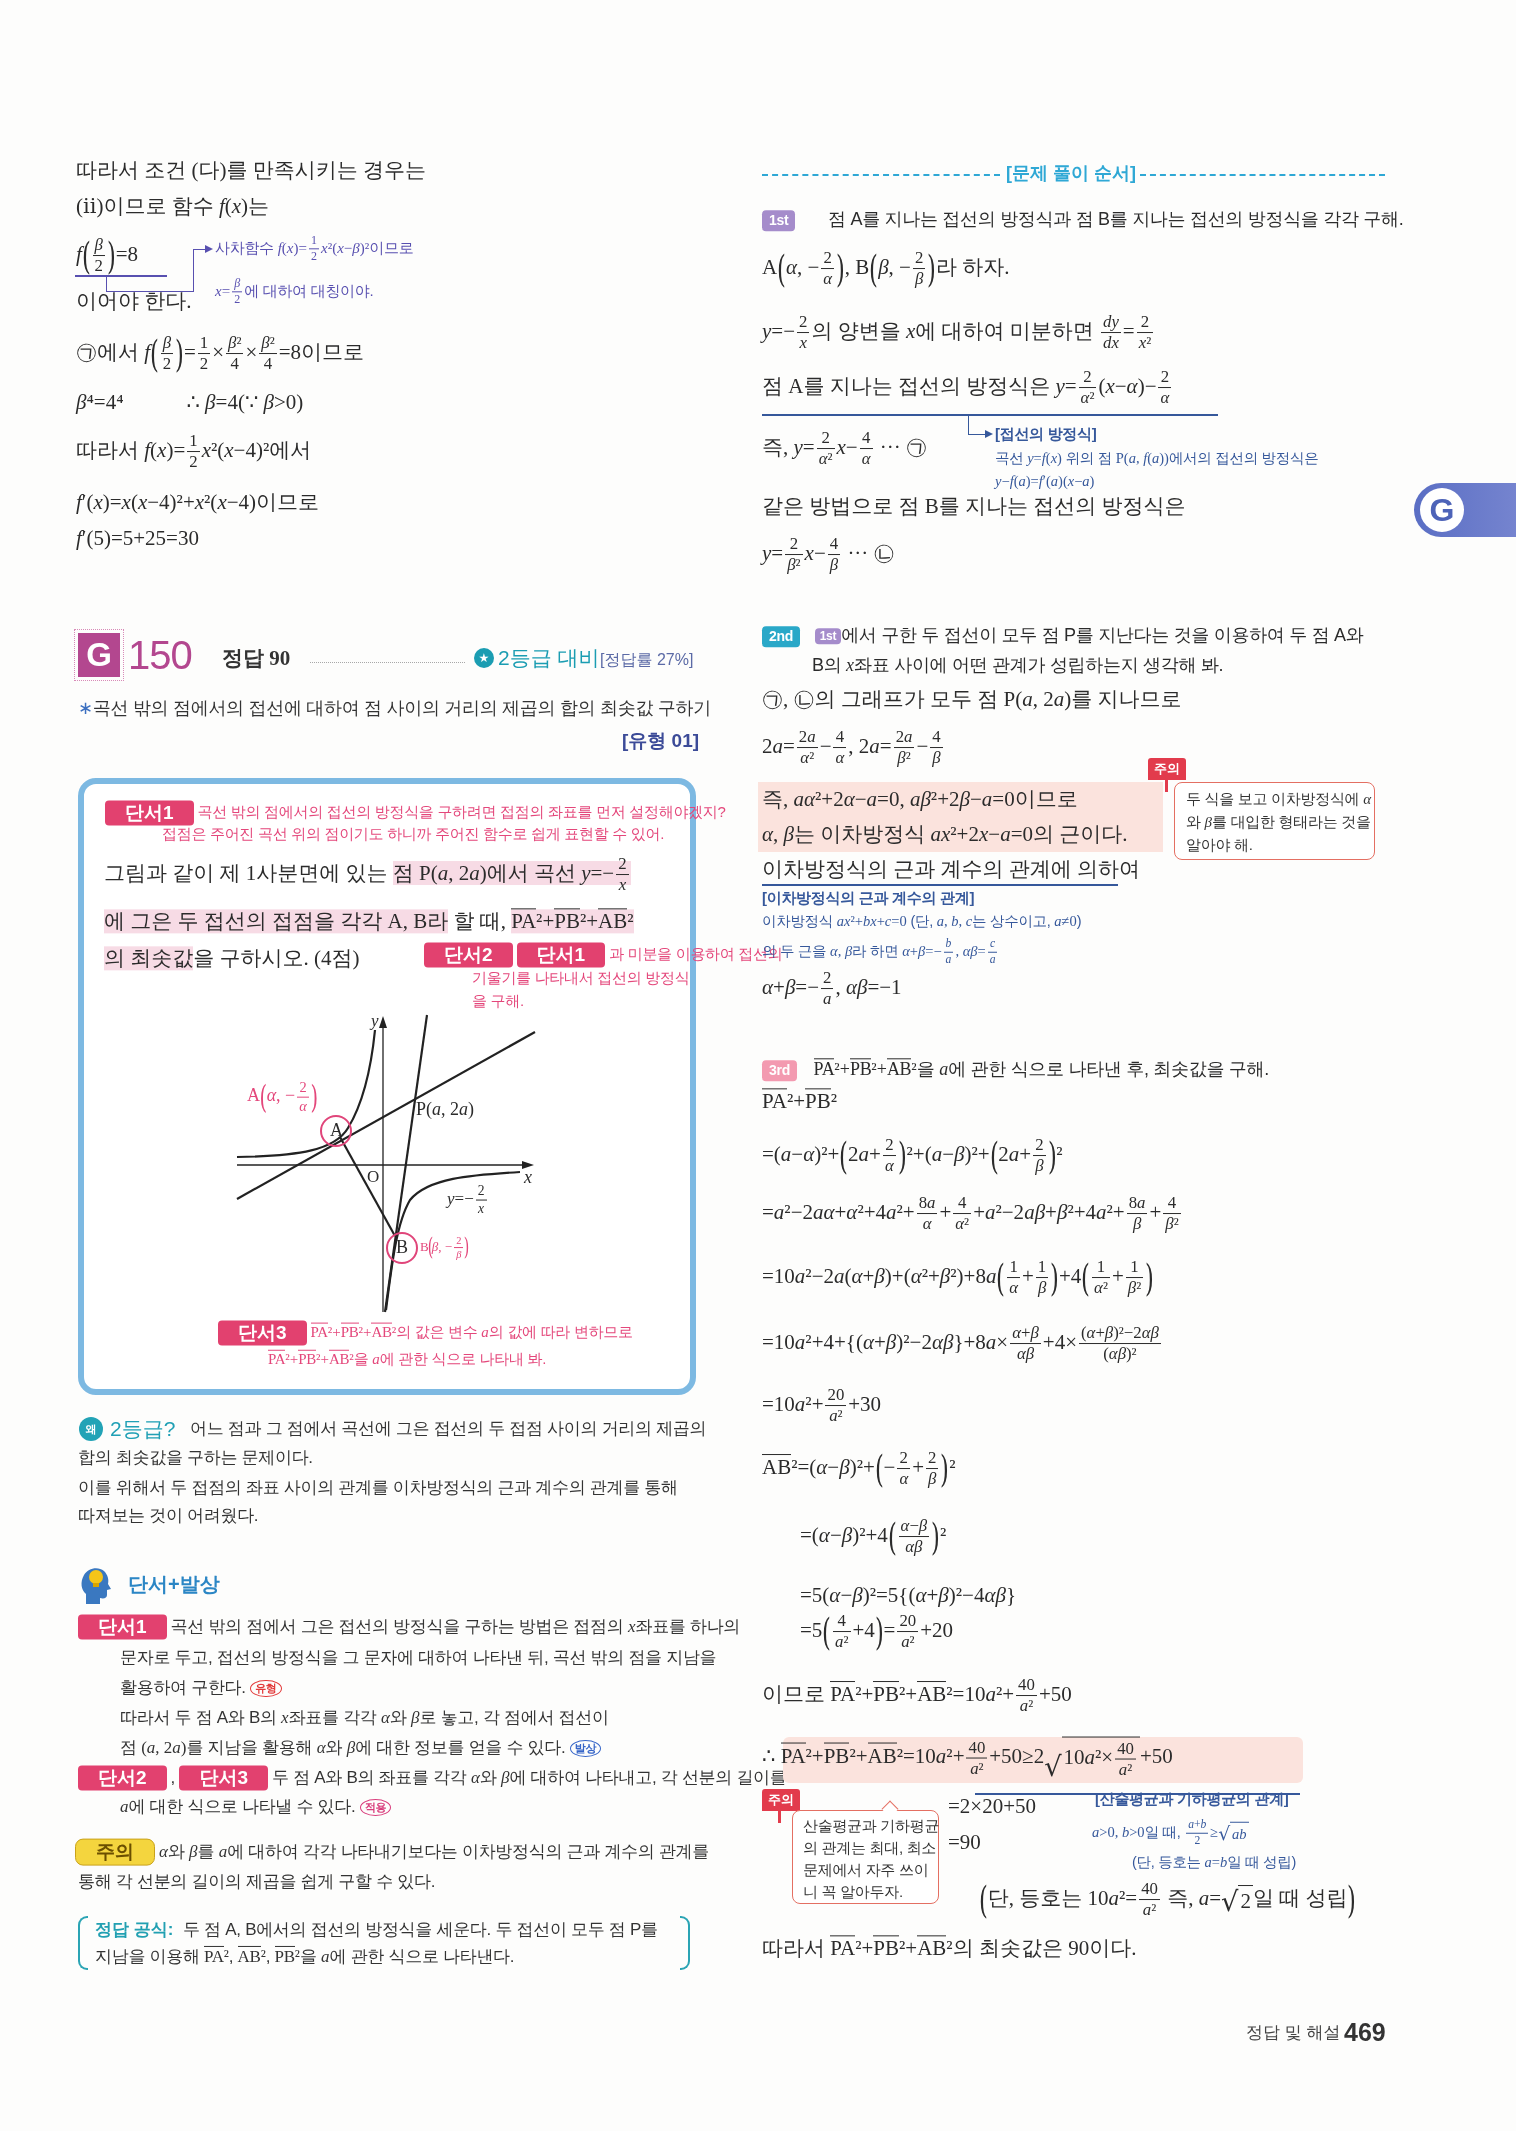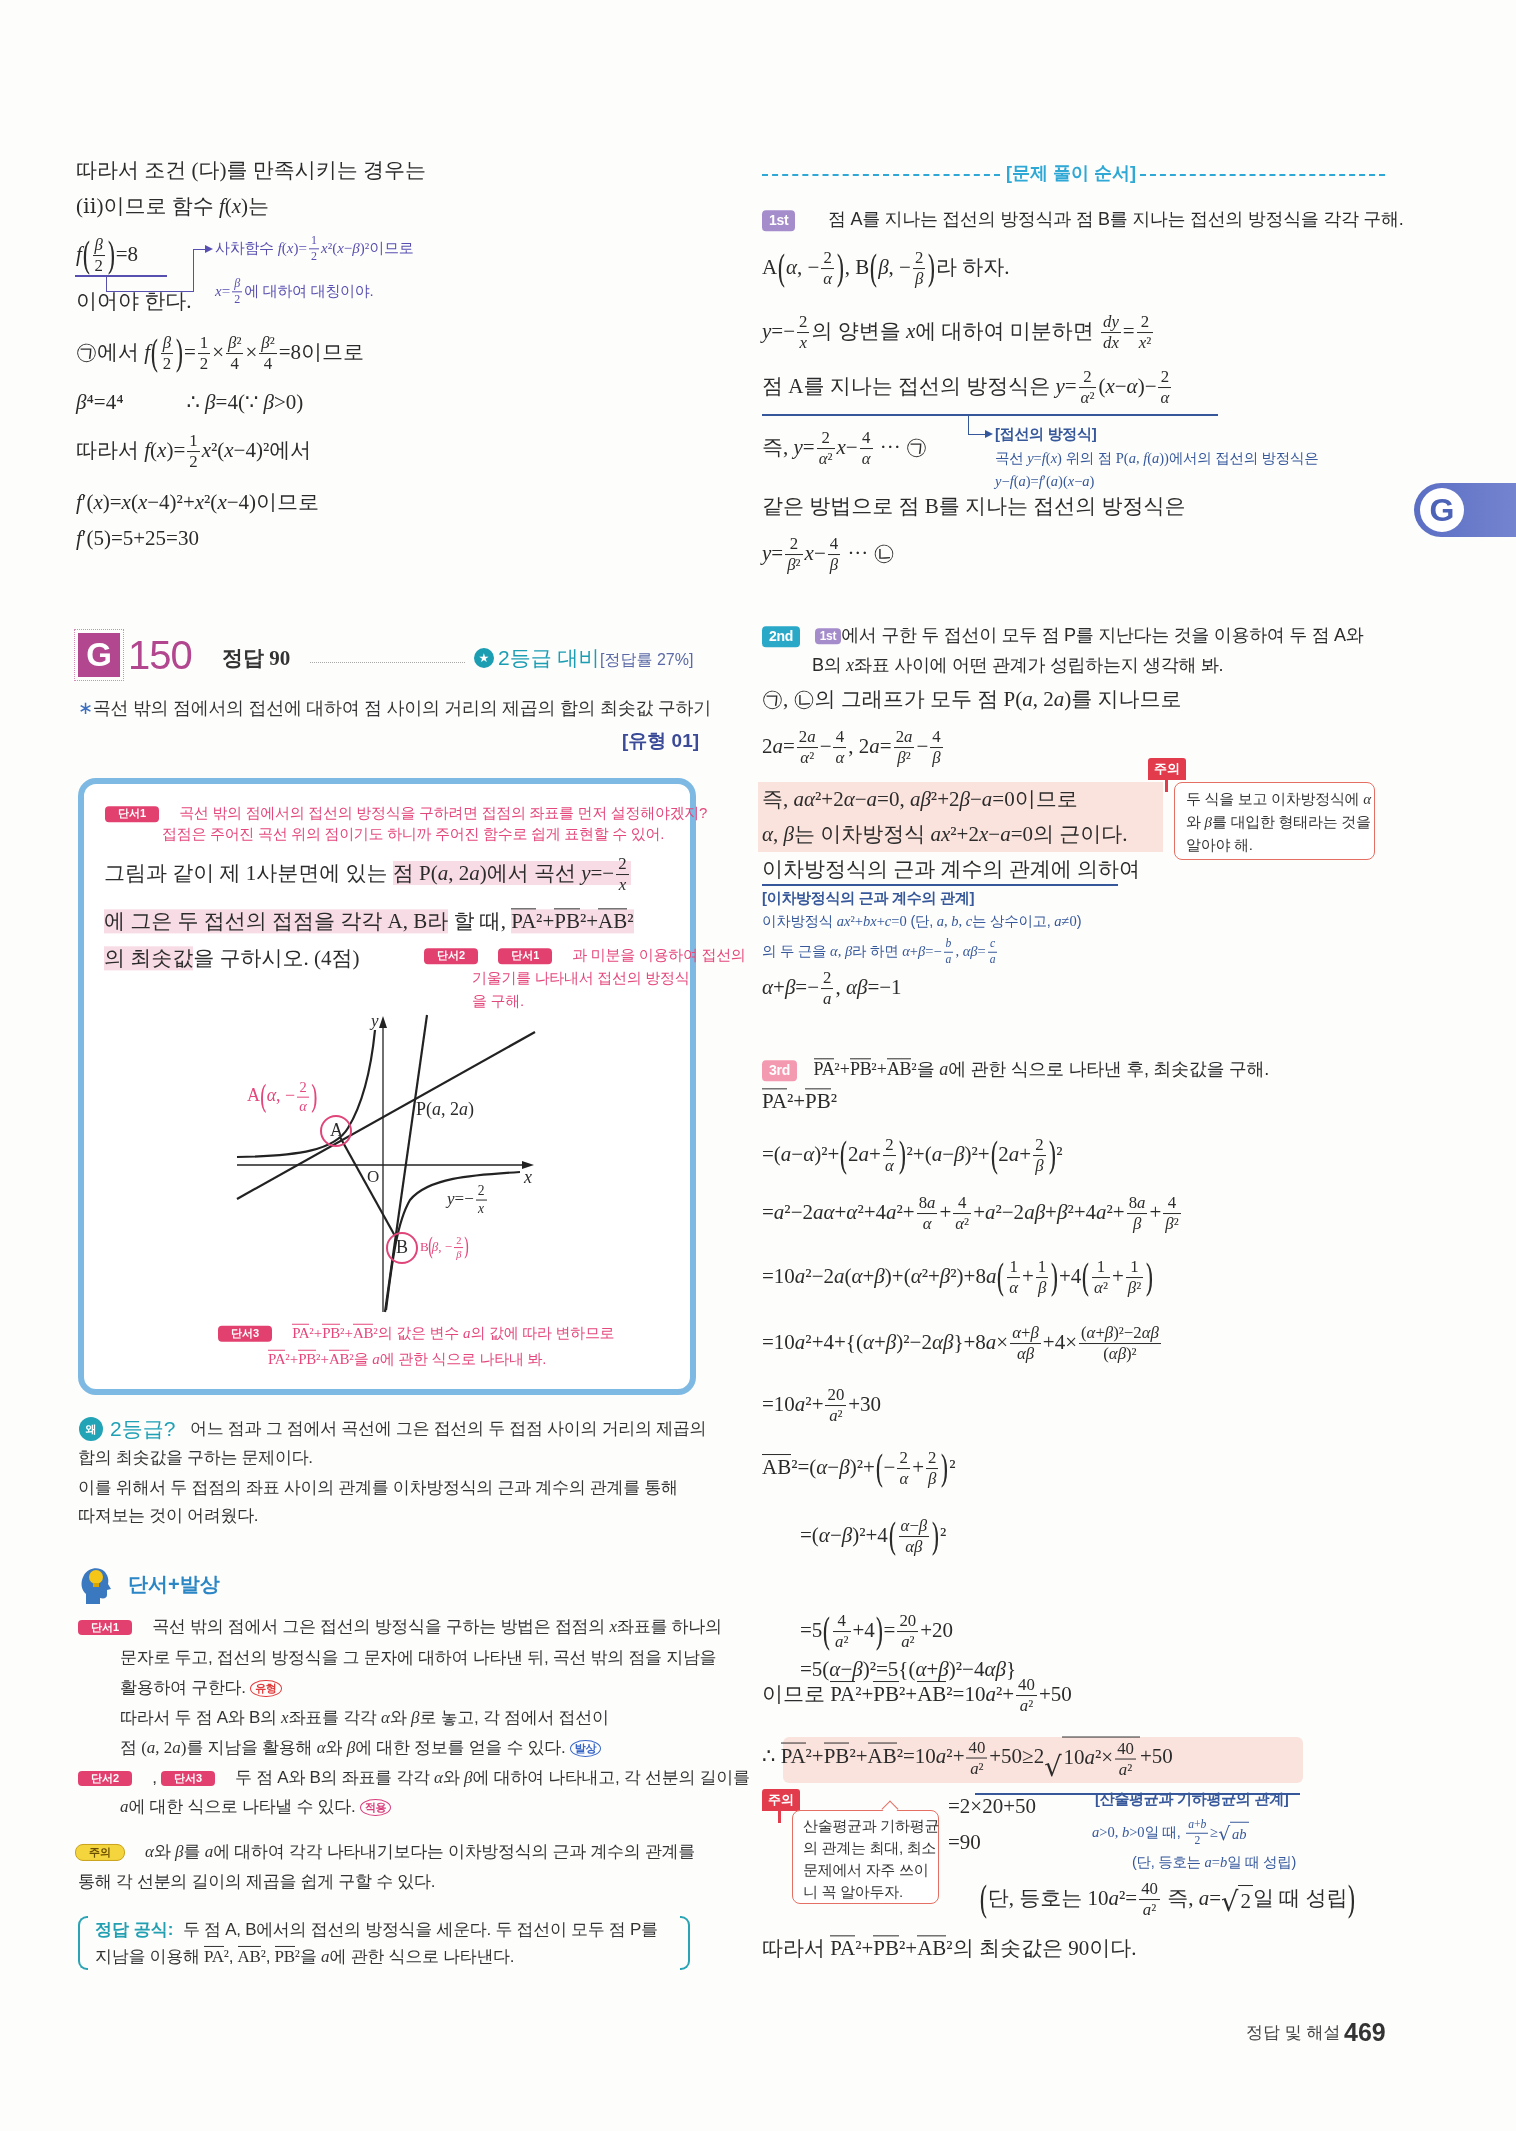--- a/index.html
+++ b/index.html
@@ -19,21 +19,21 @@
 .mi{font-style:italic}
 .frac{display:inline-flex;flex-direction:column;align-items:stretch;vertical-align:middle;font-size:0.8em;line-height:1.1;margin:0 2px}
 .frac>.num{border-bottom:1.2px solid currentColor;padding:0 2px 1px;display:block;text-align:center}
 .frac>.den{padding:1px 2px 0;display:block;text-align:center}
 .bp{display:inline-block;font-size:1.8em;line-height:0.9;vertical-align:middle;transform:scaleX(0.6);margin:0 -3px;font-family:"DejaVu Serif",serif;font-weight:normal;font-style:normal}
 .ov{display:inline-block;border-top:1.2px solid currentColor;line-height:1.05;padding-top:1px;font-family:"Liberation Serif",serif}
 .sqrt{display:inline-flex;align-items:stretch;vertical-align:middle}
 .rad{font-size:1.3em;line-height:1;align-self:flex-end;font-family:"DejaVu Serif",serif}
 .radicand{border-top:1.2px solid currentColor;padding:2px 2px 0;display:inline-block}
 .hl{background:#f7dbe5}
-.tag{display:inline-block;background:#e2416f;color:#fff;font-family:"Liberation Sans","DejaVu Sans",sans-serif;font-weight:bold;font-size:11px;padding:1px 13px;border-radius:4px;line-height:1.2;margin-right:20px;vertical-align:middle;font-style:normal;letter-spacing:0}
+.tag{display:inline-block;background:#e2416f;color:#fff;font-family:"Liberation Sans","DejaVu Sans",sans-serif;font-weight:bold;font-size:19px;padding:1px 20px;border-radius:4px;line-height:1.2;margin-right:4px;vertical-align:middle;font-style:normal;letter-spacing:0}
 .tag.yellow{background:#f4d53e;color:#6b4f00;border:1px solid #c9a21a;border-radius:8px}
 .circ{display:inline-block;border:1.4px solid;border-radius:50%;font-size:11px;padding:1px 4px;line-height:1.2;font-weight:bold;vertical-align:middle;font-family:"Liberation Sans","DejaVu Sans",sans-serif}
 .circ.red{color:#e23b3b}
 .circ.blue{color:#3766c8}
 .circ.pink{color:#d93d7c}
 .abs{position:absolute}
 .box{position:absolute;left:78px;top:778px;width:618px;height:617px;border:6px solid #7db9e2;border-radius:18px;background:#fff}
 .gbadge{position:absolute;left:78px;top:633px;width:42px;height:44px;background:#b3478f;color:#fff;font-family:"Liberation Sans","DejaVu Sans",sans-serif;font-weight:bold;font-size:33px;line-height:44px;text-align:center;outline:1.5px dotted #d88ab8;outline-offset:3px}
 .step{display:inline-block;color:#fff;font-family:"Liberation Sans","DejaVu Sans",sans-serif;font-weight:bold;font-size:14px;padding:2px 7px;border-radius:4px;line-height:1.2;vertical-align:middle}
 .b1{background:#a58ccb}.b2{background:#2aa8c8}.b3{background:#f39ab0}
@@ -343,21 +343,21 @@
             <span class="mth num"><span class="mr">2</span></span>
             <span class="mth den"><span class="mi">α</span></span>
           </span><span class="mth"><span class="mr">+</span></span><span class="frac">
             <span class="mth num"><span class="mr">2</span></span>
             <span class="mth den"><span class="mi">β</span></span>
           </span><span class="bp">)</span><span class="mth"><span class="mr">²</span></span></span></div>
     <div class="ln f21" style="left:800px;top:1537px"><span class="grp"><span class="mth"><span class="mr">=(</span><span class="mi">α</span><span class="mr">−</span><span class="mi">β</span><span class="mr">)²+4</span></span><span class="bp">(</span><span class="frac">
             <span class="mth num"><span class="mi">α</span><span class="mr">−</span><span class="mi">β</span></span>
             <span class="mth den"><span class="mi">αβ</span></span>
           </span><span class="bp">)</span><span class="mth"><span class="mr">²</span></span></span></div>
-    <div class="ln f21" style="left:800px;top:1670px"><span class="grp"><span class="mth"><span class="mr">=5(</span><span class="mi">α</span><span class="mr">−</span><span class="mi">β</span><span class="mr">)²=5{(</span><span class="mi">α</span><span class="mr">+</span><span class="mi">β</span><span class="mr">)²−4</span><span class="mi">αβ</span><span class="mr">}</span></span></span></div>
+    <div class="ln f21" style="left:800px;top:1596px"><span class="grp"><span class="mth"><span class="mr">=5(</span><span class="mi">α</span><span class="mr">−</span><span class="mi">β</span><span class="mr">)²=5{(</span><span class="mi">α</span><span class="mr">+</span><span class="mi">β</span><span class="mr">)²−4</span><span class="mi">αβ</span><span class="mr">}</span></span></span></div>
     <div class="ln f21" style="left:800px;top:1632px"><span class="grp"><span class="mth"><span class="mr">=5</span></span><span class="bp">(</span><span class="frac">
             <span class="mth num"><span class="mr">4</span></span>
             <span class="mth den"><span class="mi">a</span><span class="mr">²</span></span>
           </span><span class="mth"><span class="mr">+4</span></span><span class="bp">)</span><span class="mth"><span class="mr">=</span></span><span class="frac">
             <span class="mth num"><span class="mr">20</span></span>
             <span class="mth den"><span class="mi">a</span><span class="mr">²</span></span>
           </span><span class="mth"><span class="mr">+20</span></span></span></div>
     <div class="ln f21" style="left:762px;top:1696px"><span class="grp"><span class="tx">이므로 </span><span class="ov">PA</span><span class="mth"><span class="mr">²+</span></span><span class="ov">PB</span><span class="mth"><span class="mr">²+</span></span><span class="ov">AB</span><span class="mth"><span class="mr">²=10</span><span class="mi">a</span><span class="mr">²+</span></span><span class="frac">
             <span class="mth num"><span class="mr">40</span></span>
             <span class="mth den"><span class="mi">a</span><span class="mr">²</span></span>

